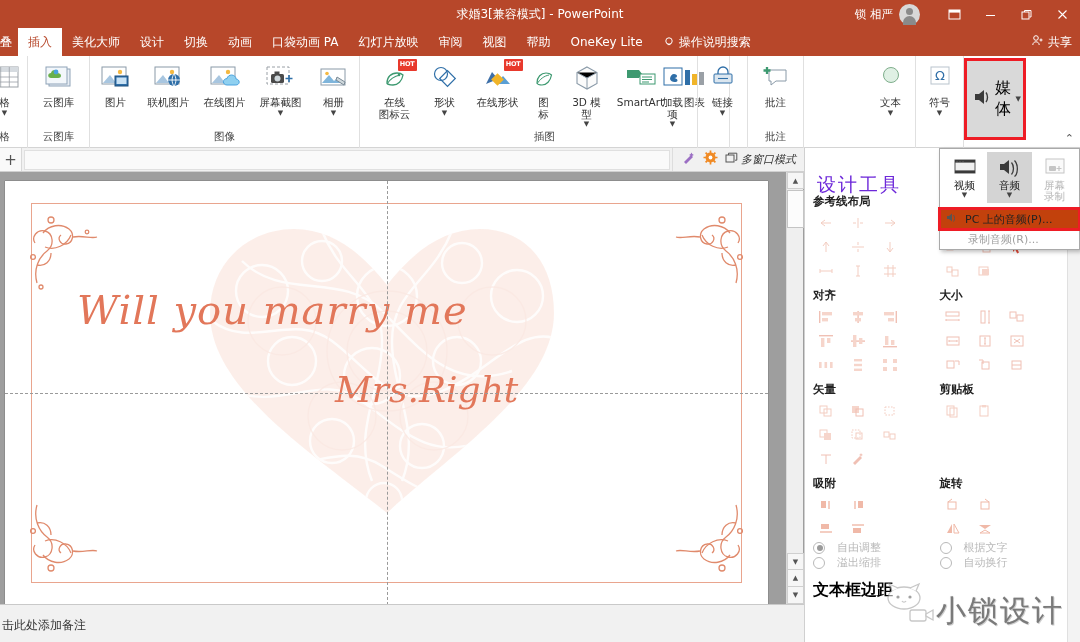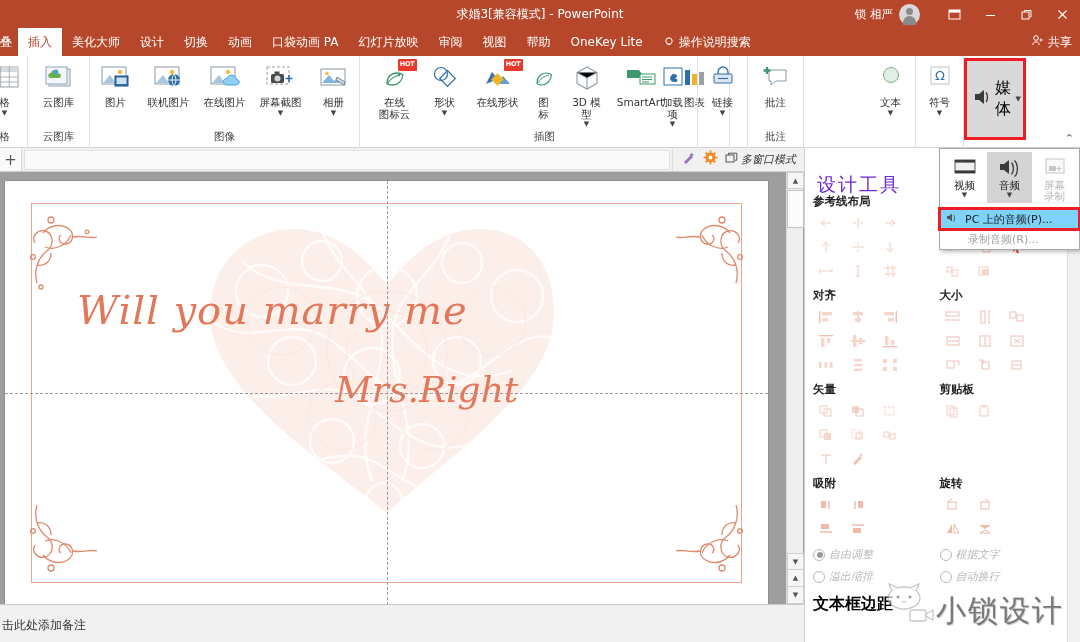--- a/index.html
+++ b/index.html
@@ -104,21 +104,21 @@
     font-size: 10.5px; color: #222; padding: 2px 0 1px; line-height: 11px;
   }
   .mm-big.sel { background: #d4d4d4; }
   .mm-big.dis { color: #b5b5b5; }
   .mm-big .ico { height: 26px; display: flex; align-items: center; justify-content: center; }
   .mm-sep { height: 1px; background: #d9d9d9; margin: 1px 2px; }
   .mm-row {
     display: flex; align-items: center; gap: 6px; font-size: 11px; color: #222;
     height: 20px; padding-left: 6px;
   }
-  .mm-row.hl { background: #7dd3fc; outline: 3px solid #ee1c25; outline-offset: -1px; position: relative; z-index: 2; align-items: center; }
+  .mm-row.hl { background: #c2410c; outline: 3px solid #ee1c25; outline-offset: -1px; position: relative; z-index: 2; align-items: center; }
   .mm-row.dis { color: #a0a0a0; padding-left: 28px; }
 
   
   .subbar {
     position: absolute; left: 0; top: 148px; width: 804px; height: 24px;
     background: #f1f1f1; border-bottom: 1px solid #d0d0d0;
     display: flex; align-items: center;
   }
   .sb-plus {
     width: 22px; height: 23px; display: flex; align-items: center; justify-content: center;
@@ -184,21 +184,21 @@
   }
   .panel-title {
     position: absolute; left: 12px; top: 24px; font-size: 19px; color: #6d28d9; letter-spacing: 2px;
   }
   .panel-body { position: absolute; left: 8px; top: 40px; right: 14px; bottom: 0; }
   .psec { display: flex; }
   .pcol { width: 50%; }
   .pcol h4 { font-size: 11.5px; color: #222; font-weight: bold; margin: 6px 0 3px; }
   .grid3 { display: grid; grid-template-columns: repeat(3, 28px); gap: 2px 4px; }
   .gico { width: 26px; height: 22px; display: flex; align-items: center; justify-content: center; }
-  .radio-row { display: flex; align-items: center; gap: 4px; margin-top: 7px; font-size: 11px; color: #b9b9b9; font-style: italic; }
+  .radio-row { display: flex; align-items: center; gap: 12px; font-size: 11px; color: #b9b9b9; }
   .radio {
     width: 12px; height: 12px; border-radius: 50%; border: 1px solid #b9b9b9;
     display: inline-block; position: relative; background: #fff;
   }
   .radio.on::after {
     content: ""; position: absolute; left: 2.5px; top: 2.5px; width: 6px; height: 6px;
     border-radius: 50%; background: #9a9a9a;
   }
   .panel-vsb {
     position: absolute; right: 0; top: 0; width: 13px; height: 494px; background: #f3f3f3;

